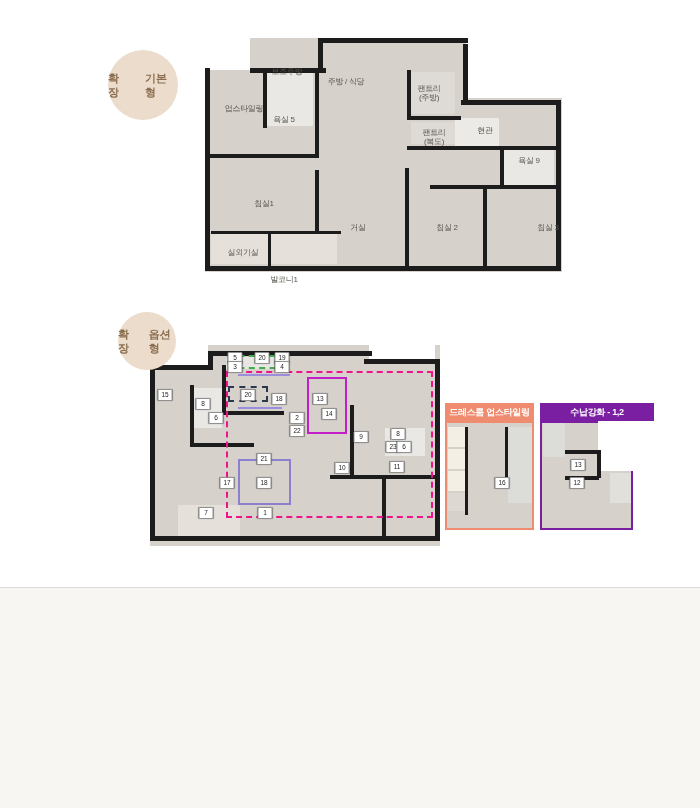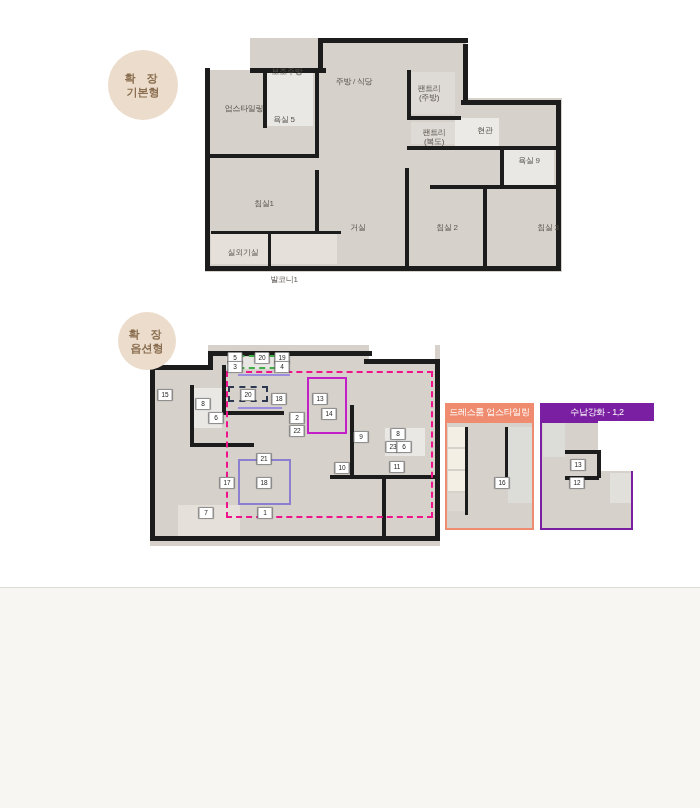--- a/index.html
+++ b/index.html
@@ -11,26 +11,26 @@
   .patch{position:absolute;background:#e9e8e5;}
   .wall{position:absolute;background:#1c1c1c;}
   .overlay{position:absolute;box-sizing:border-box;background:transparent;}
 
   .room-label{position:absolute;transform:translate(-50%,-50%);font-size:8px;line-height:9px;
     color:#59544d;white-space:pre-line;text-align:center;letter-spacing:-0.3px;}
   .marker{position:absolute;transform:translate(-50%,-50%);min-width:11px;height:10px;padding:0 1px;
     background:#ffffff;border:1px solid #8f8f8f;border-radius:1px;font-size:6.5px;line-height:10px;
     text-align:center;color:#1e1e1e;box-shadow:0 0 1px rgba(0,0,0,.4);}
 
-  .badge{position:absolute;border-radius:50%;background:#ecdccb;display:flex;flex-direction:column;
+  .badge{position:absolute;border-radius:50%;background:#ecdccb;display:flex;flex-direction:row;
     align-items:center;justify-content:center;color:#8a6e50;font-weight:bold;font-size:11px;line-height:14px;}
   .badge .b1{letter-spacing:4px;}
 
   .mini-header{position:absolute;display:flex;align-items:center;justify-content:center;
-    color:#ffffff;font-weight:normal;font-size:9px;letter-spacing:-0.3px;}
+    color:#ffffff;font-weight:bold;font-size:9px;letter-spacing:-0.3px;}
 
   
   #legend-section{position:absolute;left:0;top:587px;width:700px;height:221px;background:#f7f6f3;
     border-top:1px solid #dcdbd6;}
 </style>
 </head>
 <body>
 
 <div id="page">
 
@@ -119,21 +119,21 @@
       <div class="overlay" style="position: absolute; left: 238px; top: 374px; width: 52px; background: rgb(155, 140, 224); height: 2px;"></div>
       <div class="overlay" style="position: absolute; left: 238px; top: 407px; width: 44px; background: rgb(155, 140, 224); height: 2px;"></div>
       <div class="overlay" style="position: absolute; left: 226px; top: 371px; width: 207px; height: 147px; border: 2px dashed rgb(240, 18, 139);"></div>
       <div class="overlay" style="position: absolute; left: 238px; top: 459px; width: 53px; height: 46px; border: 2px solid rgb(141, 127, 208);"></div>
       <div class="overlay" style="position: absolute; left: 307px; top: 377px; width: 40px; height: 57px; border: 2px solid rgb(194, 31, 199);"></div>
     </div>
 
   <div>
 
   <div class="room-label" style="position: absolute; left: 287px; top: 71px;">보조주방</div>
-      <div class="room-label" style="position: absolute; left: 354px; top: 81px;">주방 / 식당</div>
+      <div class="room-label" style="position: absolute; left: 346px; top: 81px;">주방 / 식당</div>
       <div class="room-label" style="position: absolute; left: 244px; top: 108px;">업스타일링</div>
       <div class="room-label" style="position: absolute; left: 284px; top: 119px;">욕실 5</div>
       <div class="room-label" style="position: absolute; left: 429px; top: 93px;">팬트리
 (주방)</div>
       <div class="room-label" style="position: absolute; left: 434px; top: 137px;">팬트리
 (복도)</div>
       <div class="room-label" style="position: absolute; left: 485px; top: 130px;">현관</div>
       <div class="room-label" style="position: absolute; left: 529px; top: 160px;">욕실 9</div>
       <div class="room-label" style="position: absolute; left: 264px; top: 203px;">침실1</div>
       <div class="room-label" style="position: absolute; left: 358px; top: 227px;">거실</div>

